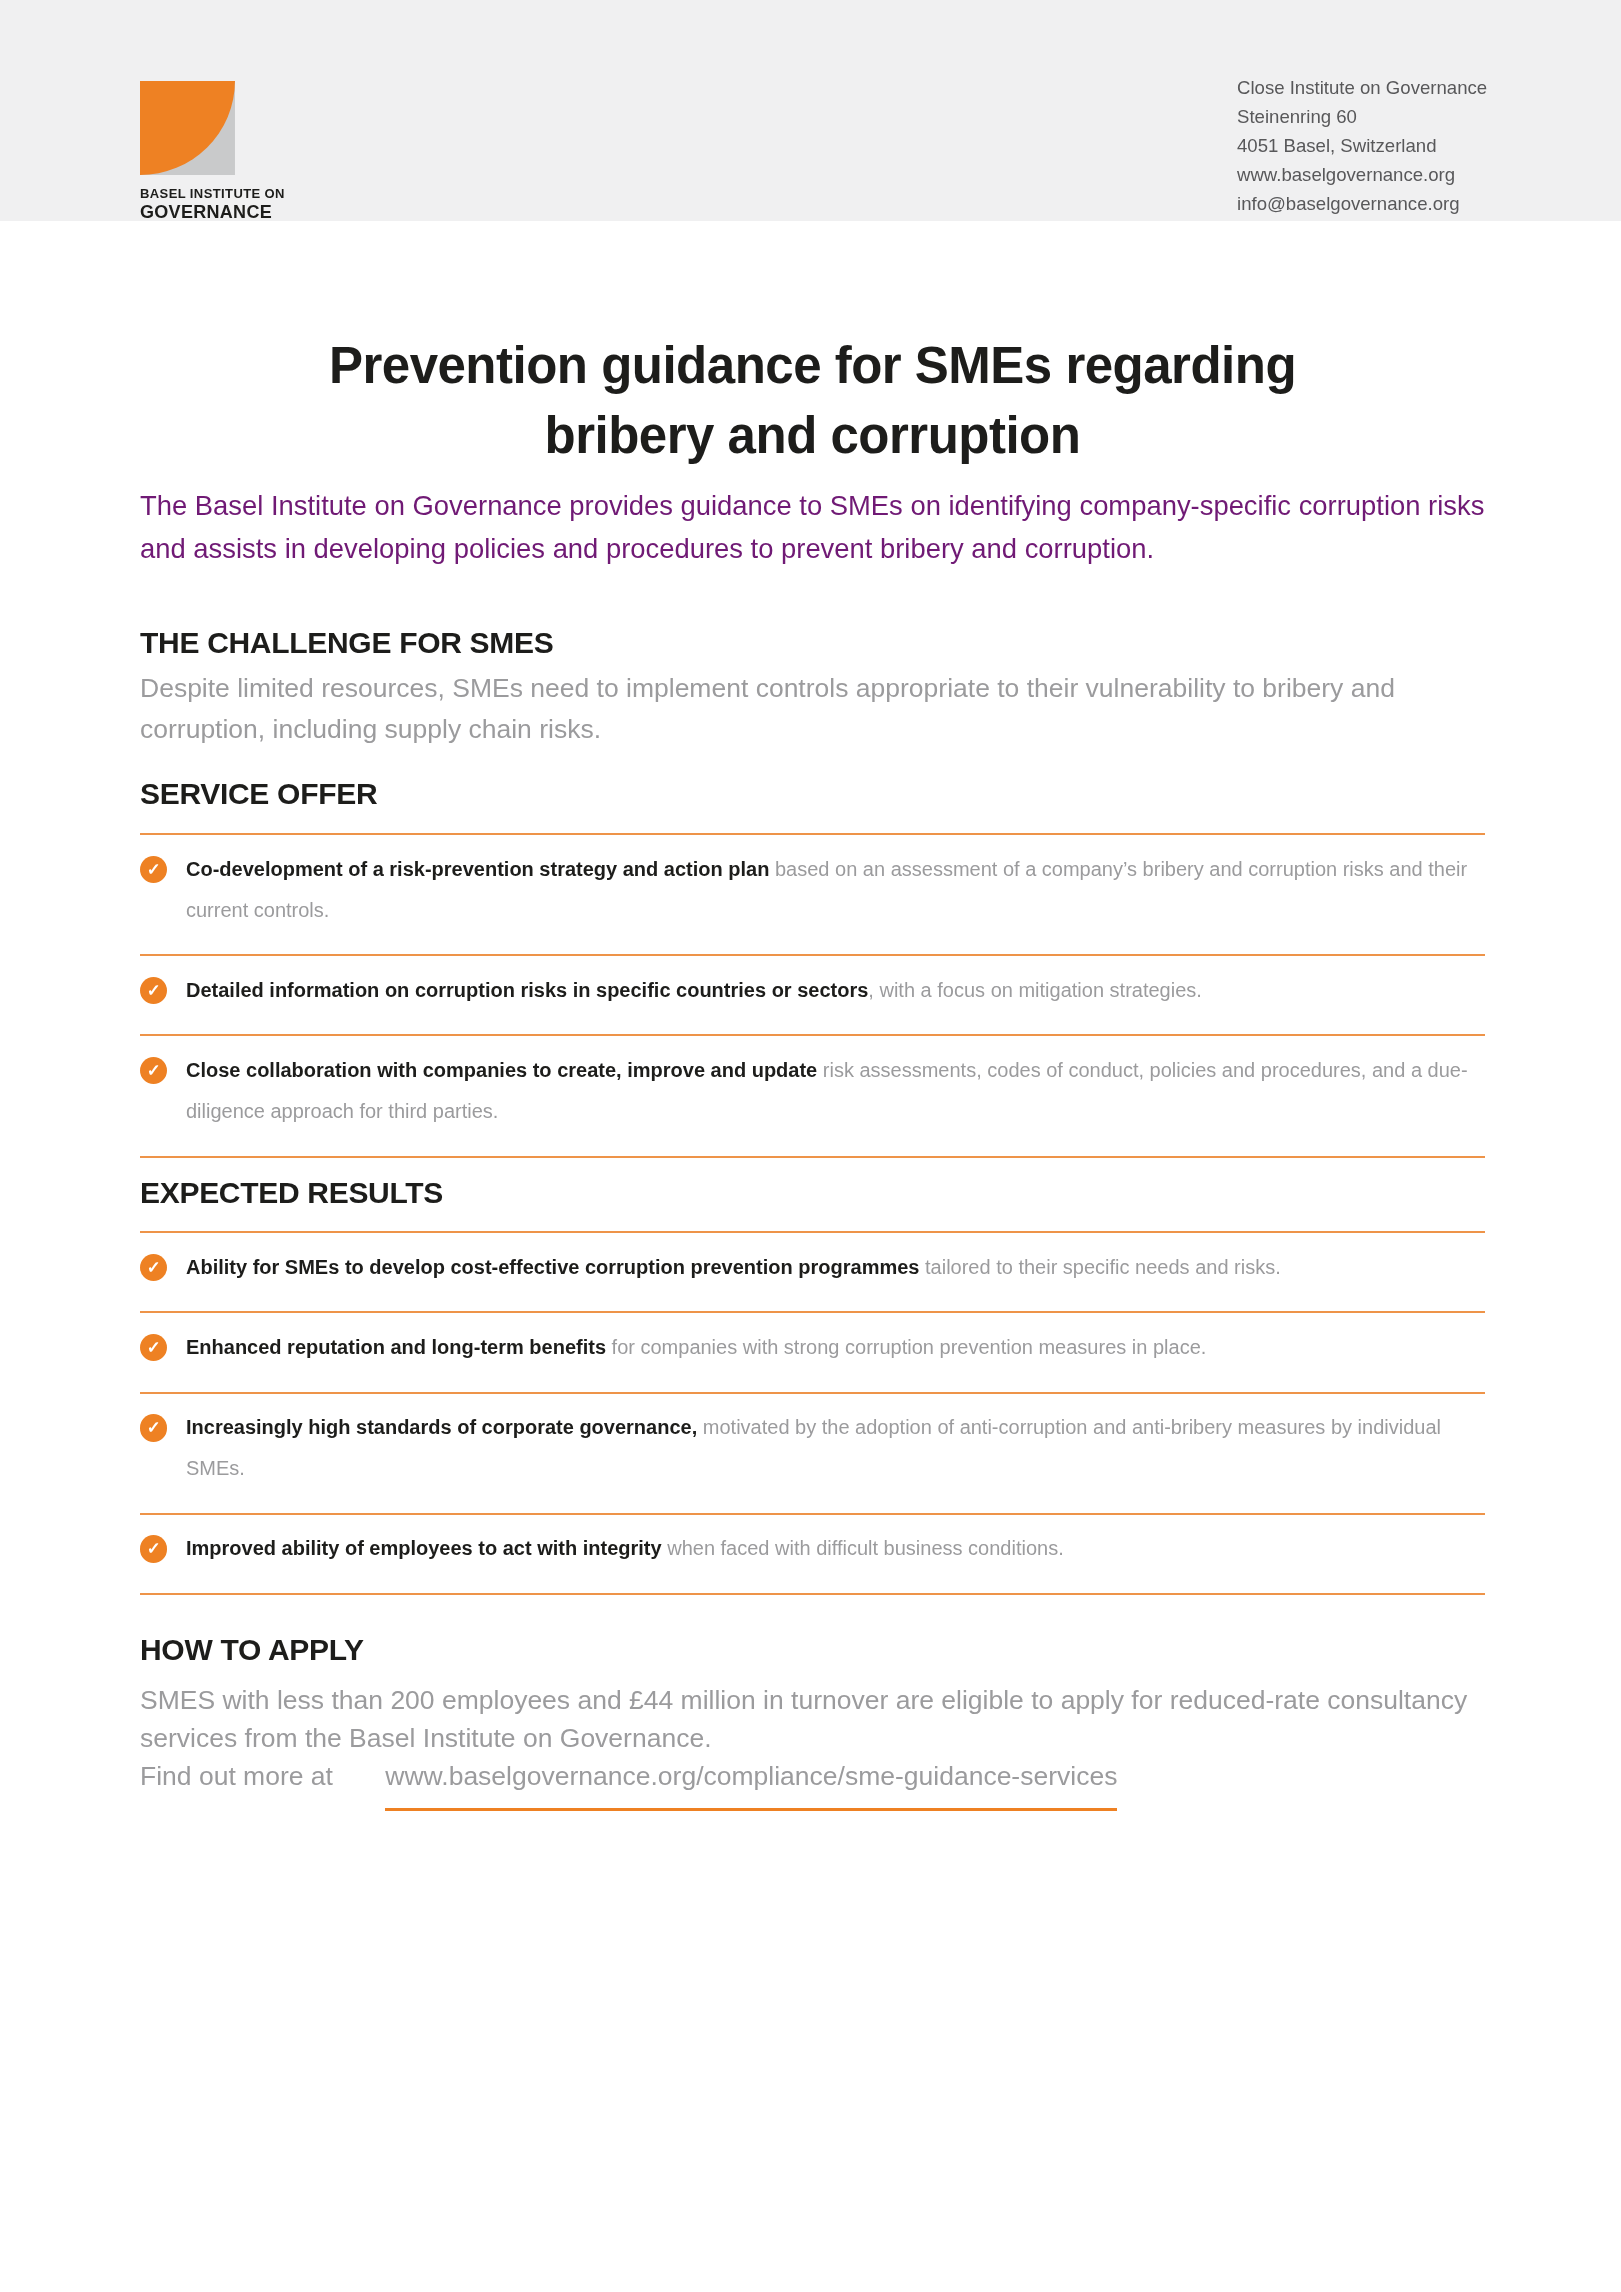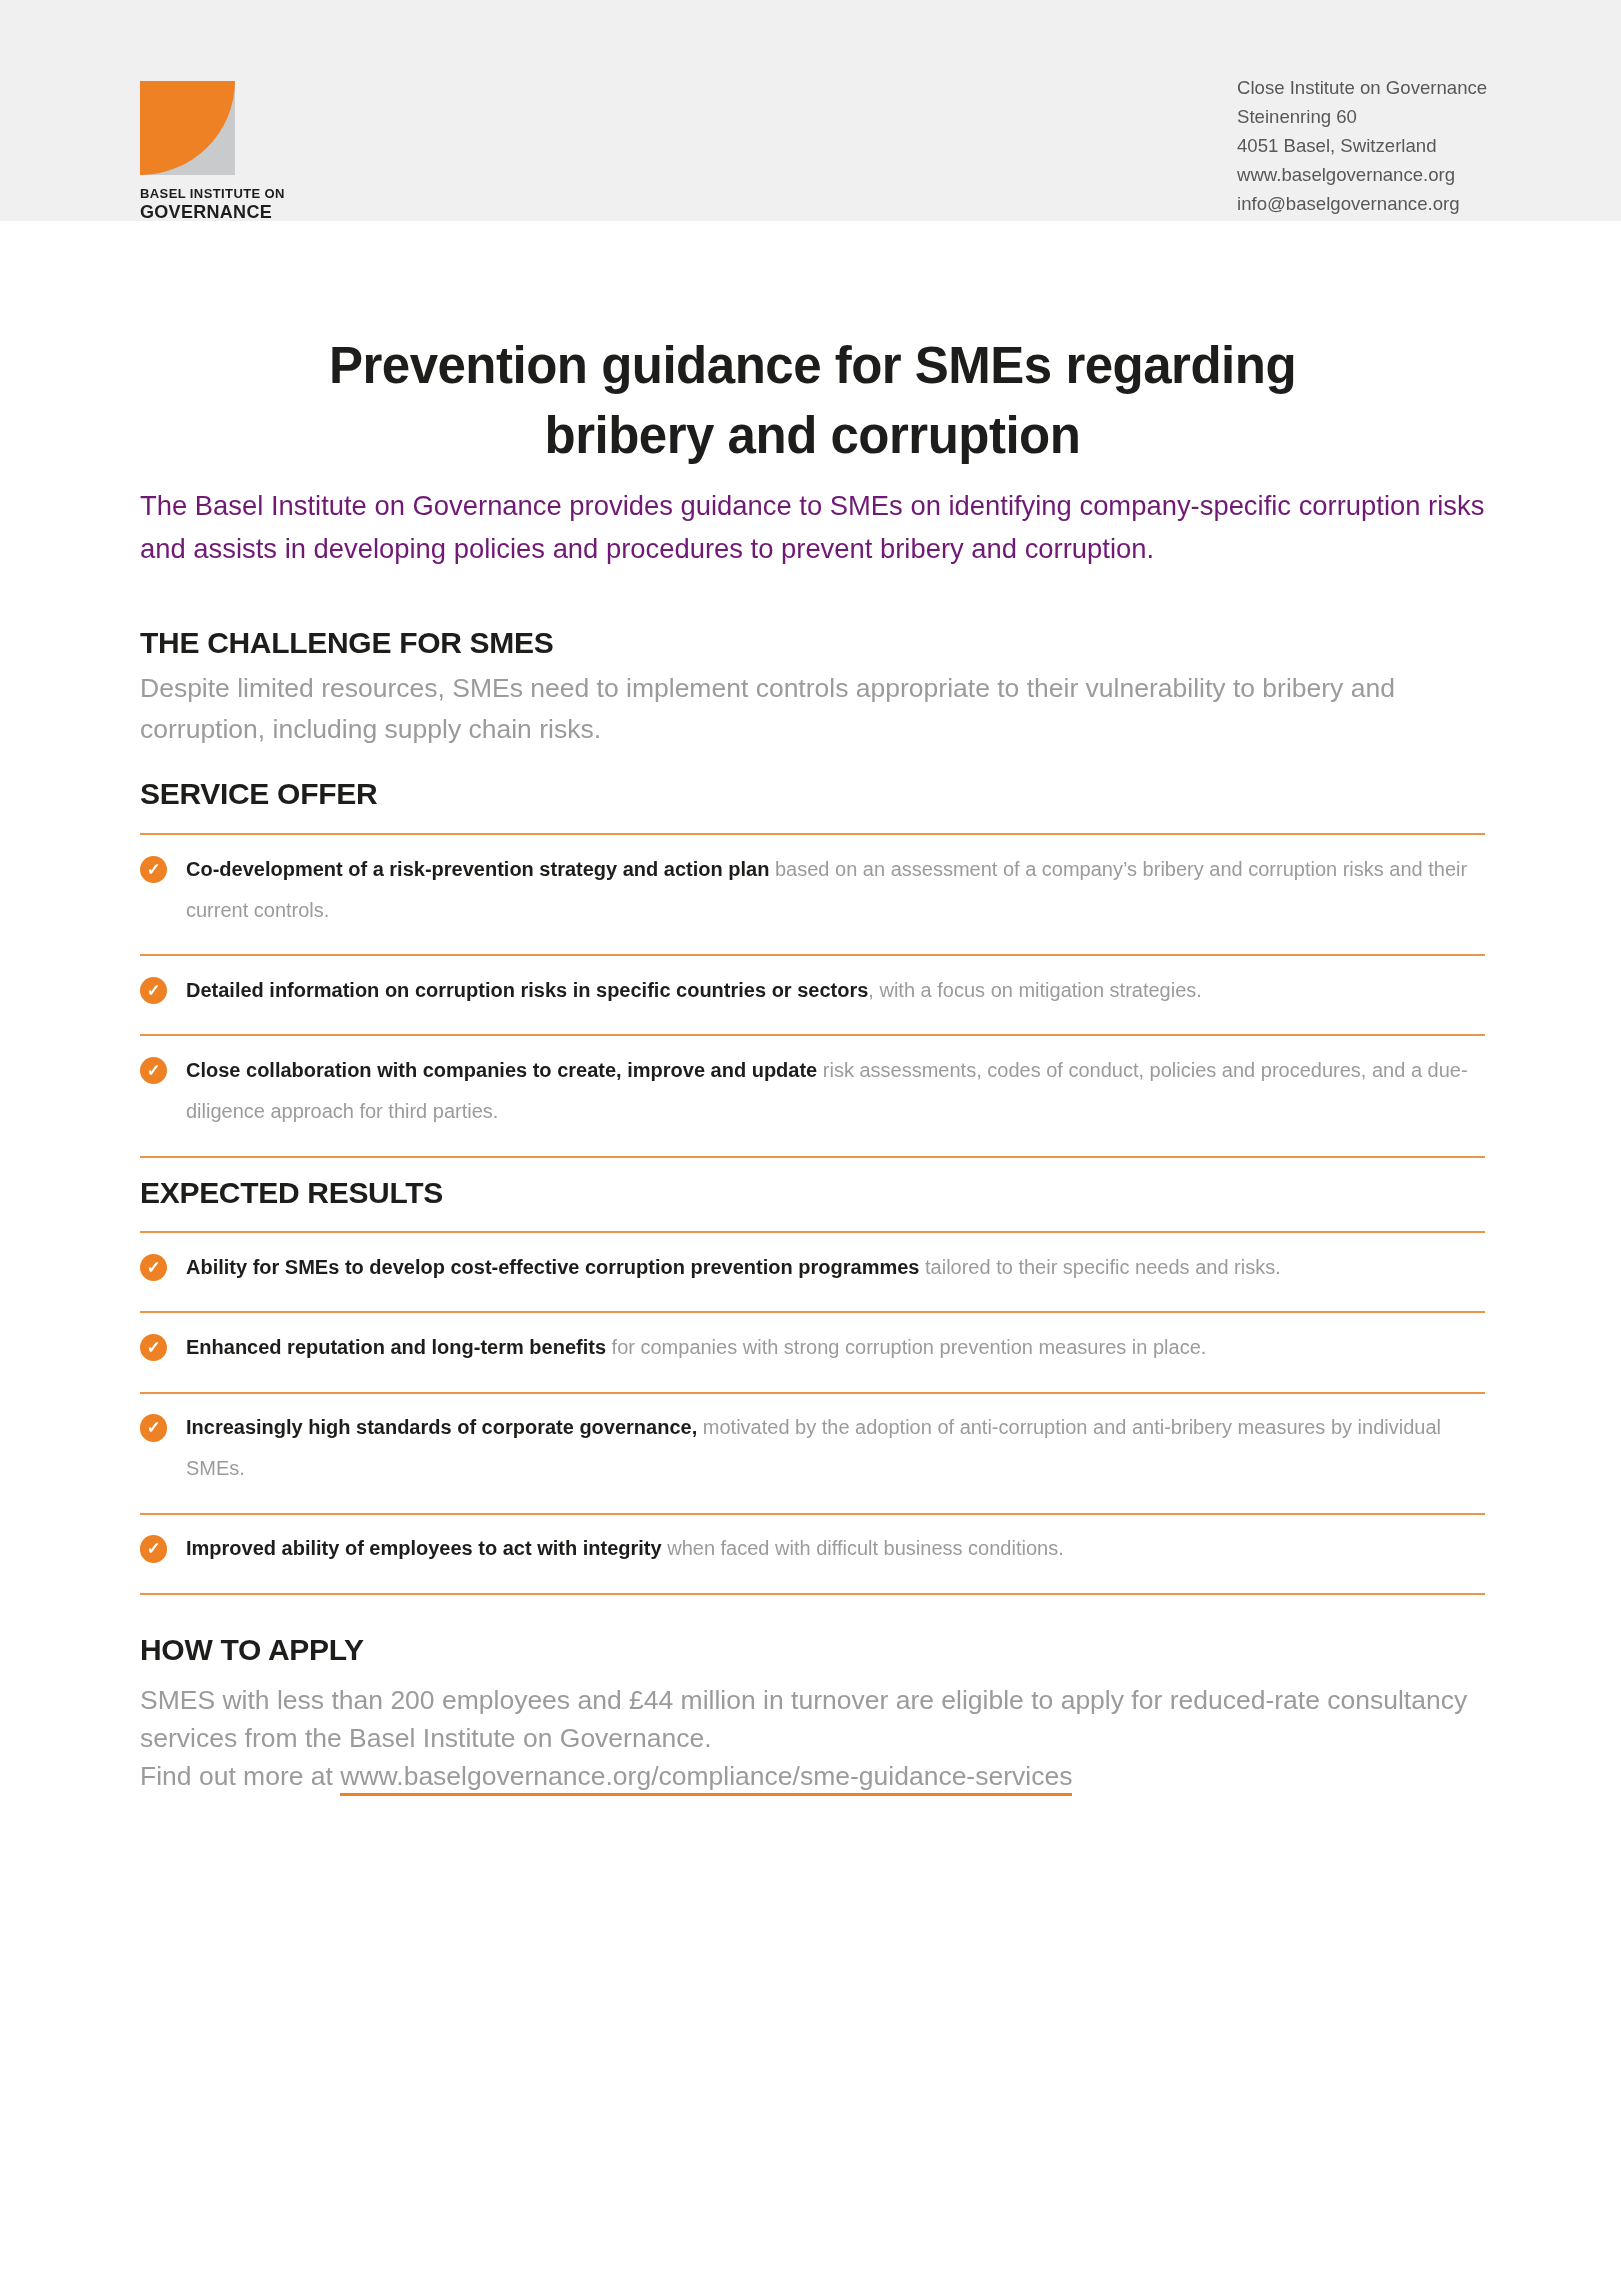--- a/index.html
+++ b/index.html
@@ -77,21 +77,21 @@
   .check-item .b { font-weight: bold; color: #1D1D1B; }
 
   .apply h2 { margin-top: 37px; }
   .apply p {
     margin: 13.7px 0 0 0;
     font-size: 26.5px; line-height: 38px; color: #9B9B9D;
   }
   .apply p.find { margin-top: 0; }
   .apply a {
     color: #9B9B9D; text-decoration: none;
-    border-bottom: 3.9px solid #EE8123; padding-bottom: 2px;
+    border-bottom: 3.9px solid #EE8123; padding-bottom: 17px; margin-left: 45px;
   }
 </style>
 </head>
 <body>
 
 <div class="page">
 
   <header class="band">
     <div class="logo">
       <svg class="logo-mark" viewBox="0 0 100 99" xmlns="http://www.w3.org/2000/svg" aria-hidden="true">

